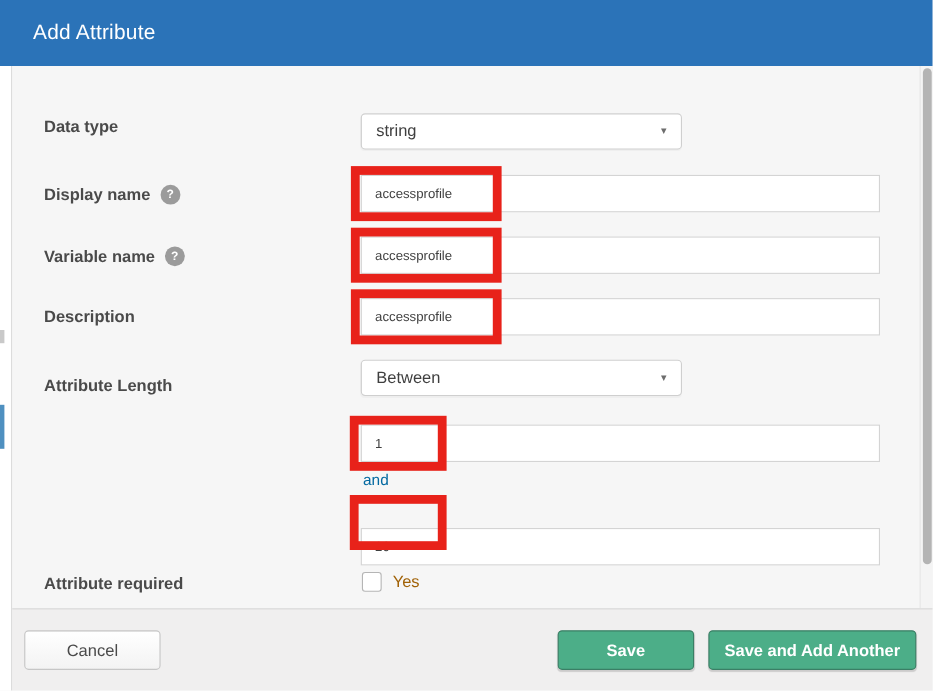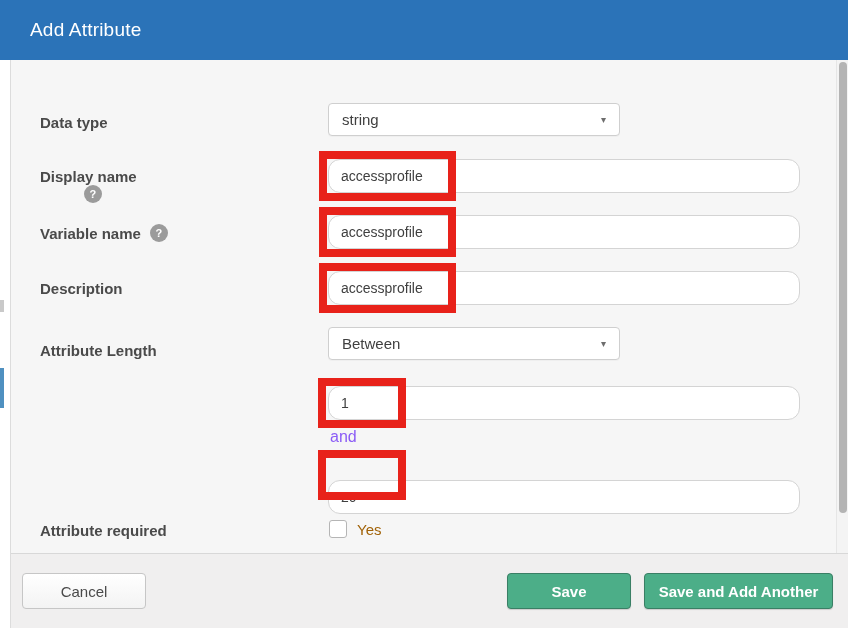--- a/index.html
+++ b/index.html
@@ -29,24 +29,24 @@
                font-size:11px; font-weight:700; margin-left:9px; }
 
   .select { position:absolute; left:317px; width:292px; height:33px; background:#fff;
             border:1px solid #cfcfcf; border-radius:4px; display:flex; align-items:center;
             justify-content:space-between; padding:0 13px; cursor:pointer;
             box-shadow:0 1px 1px rgba(0,0,0,0.03); }
   .select-value { font-size:15px; color:#3f3f3f; }
   .select-caret { font-size:10px; color:#6d6d6d; }
 
   .text-input { position:absolute; left:317px; width:472px; height:34px; background:#fff;
-                border:1px solid #d4d4d4; border-radius:12px; padding:0 12px;
-                font-size:14px; color:#3f3f3f; font-family:"Liberation Sans",sans-serif; outline:none; }
+                border:1px solid #d4d4d4; border-radius:0; padding:0 12px;
+                font-size:12px; color:#3f3f3f; font-family:"Liberation Sans",sans-serif; outline:none; }
 
-  .conj { position:absolute; left:319px; font-size:16px; color:#8b5cf6; }
+  .conj { position:absolute; left:319px; font-size:14px; color:#0369a1; }
 
   .checkbox-row { position:absolute; left:318px; display:flex; align-items:center; }
   .checkbox { width:18px; height:18px; background:#fff; border:1px solid #b5b5b5;
               border-radius:3px; cursor:pointer; appearance:none; -webkit-appearance:none; }
   .checkbox-label { font-size:15px; color:#a16207; margin-left:10px; }
 
   
   .hl-box { position:absolute; border:8px solid #e8221a; z-index:8; pointer-events:none; }
 
   
@@ -77,29 +77,29 @@
     <div class="header-title">Add Attribute</div>
   </div>
 
   <div class="left-strip">
     <div class="strip-frag-gray"></div>
     <div class="strip-frag-blue"></div>
   </div>
 
   <div class="body">
 
-    <div class="field-label" style="top:54px;align-items:flex-end;">
+    <div class="field-label" style="top:47px;align-items:flex-end;">
       <span>Data type</span>
     </div>
     <div class="select" style="top:43px;">
       <span class="select-value">string</span>
       <span class="select-caret">▾</span>
     </div>
 
-    <div class="field-label" style="top:108px;flex-direction:column;">
+    <div class="field-label" style="top:108px;">
       <span>Display name</span>
       <span class="help-icon">?</span>
     </div>
     <input class="text-input" style="top: 99px;" type="text" value="accessprofile">
     <div class="hl-box" style="left:308px; top:91px; width:137px; height:50px;"></div>
 
     <div class="field-label" style="top:164px;">
       <span>Variable name</span>
       <span class="help-icon">?</span>
     </div>

